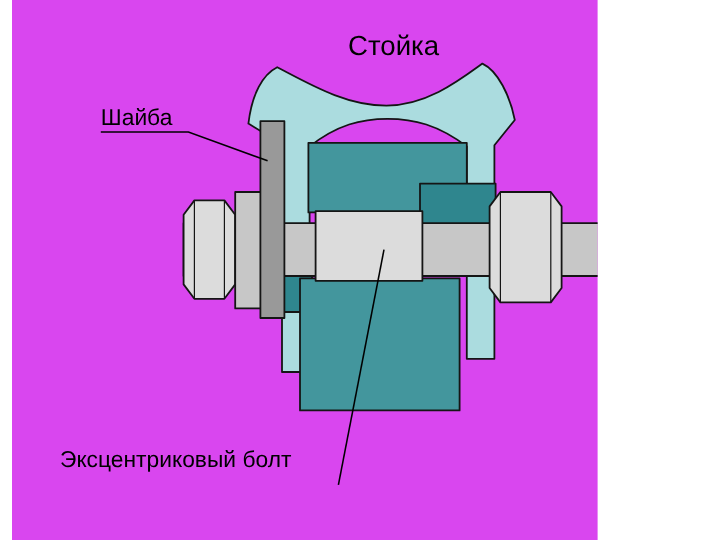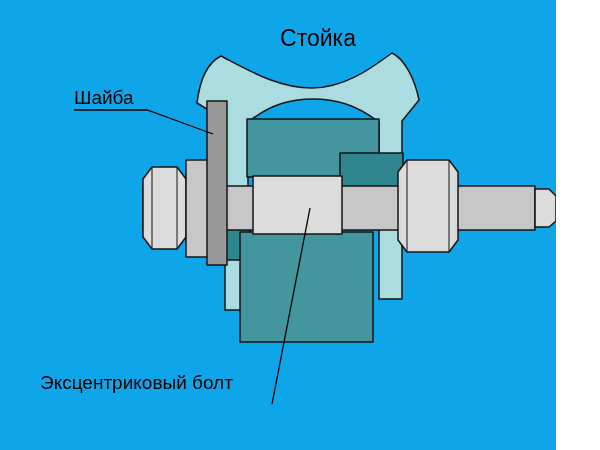--- a/index.html
+++ b/index.html
@@ -1,17 +1,17 @@
 <!DOCTYPE html>
 <html><head>
 <meta charset="utf-8">
 <style>
   html,body{margin:0;padding:0;background:#ffffff;}
-  .stage{position:relative;width:556px;height:450px;background:#0ea5e9;overflow:hidden;
-         font-family:"Liberation Sans",sans-serif;}
+  .stage{position:relative;width:488px;height:450px;background:#d946ef;overflow:hidden;
+         font-family:"Liberation Sans",sans-serif;margin-left:10px;}
   svg{display:block;}
   .ol{stroke:#151515;stroke-width:1.5;stroke-linejoin:round;}
   .thin{stroke:#151515;stroke-width:1;}
   .leader{stroke:#000000;stroke-width:1.3;fill:none;}
   text{fill:#000000;font-family:"Liberation Sans",sans-serif;}
   .lbl{font-size:19px;}
   .title{font-size:23px;}
 </style>
 </head>
 <body>

